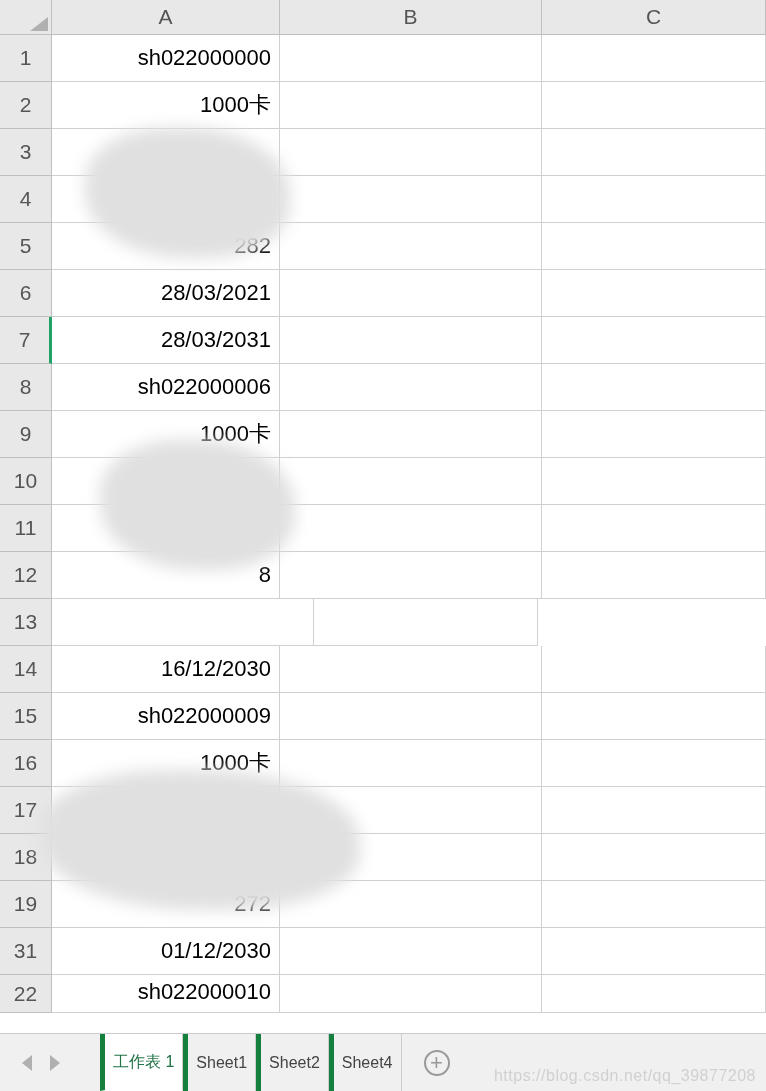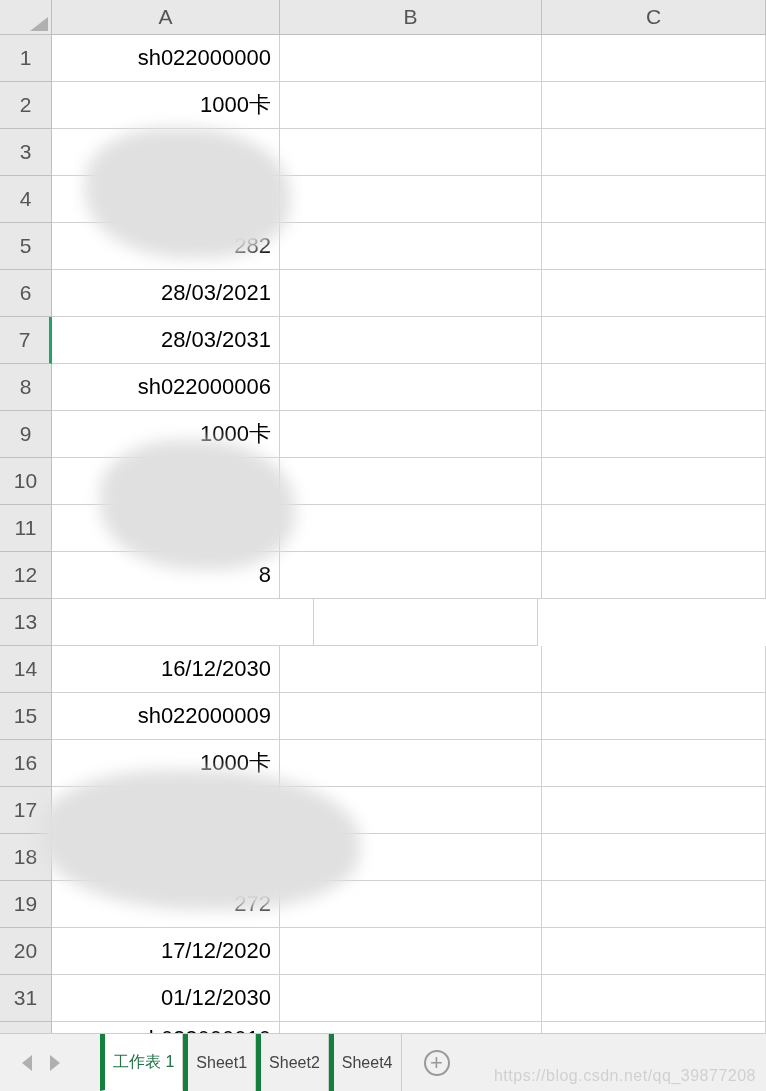--- a/index.html
+++ b/index.html
@@ -296,26 +296,20 @@
         <div class="cell col-B"></div>
         <div class="cell col-C"></div>
       </div>
       <div class="row">
         <div class="row-header">19</div>
         <div class="cell col-A">272</div>
         <div class="cell col-B"></div>
         <div class="cell col-C"></div>
       </div>
       <div class="row">
-        <div class="row-header">20</div>
-        <div class="cell col-A">17/12/2020</div>
-        <div class="cell col-B"></div>
-        <div class="cell col-C"></div>
-      </div>
-      <div class="row">
         <div class="row-header">31</div>
         <div class="cell col-A">01/12/2030</div>
         <div class="cell col-B"></div>
         <div class="cell col-C"></div>
       </div>
       <div class="row last">
         <div class="row-header">22</div>
         <div class="cell col-A">sh022000010</div>
         <div class="cell col-B"></div>
         <div class="cell col-C"></div>

